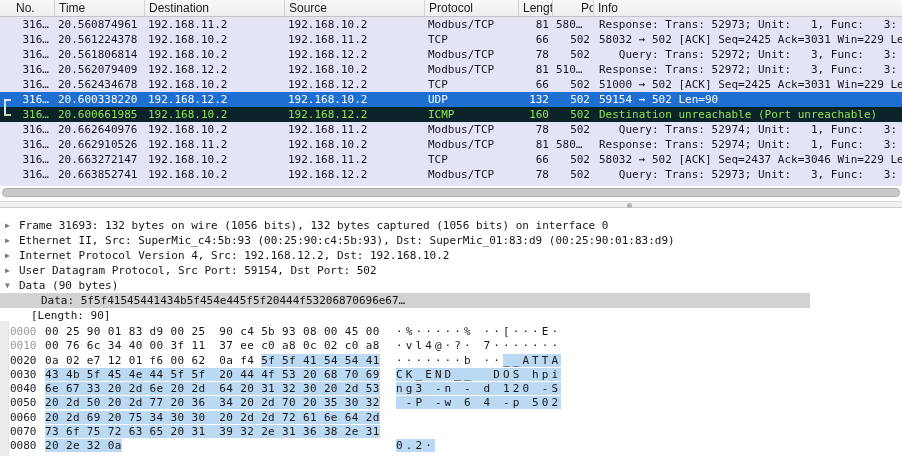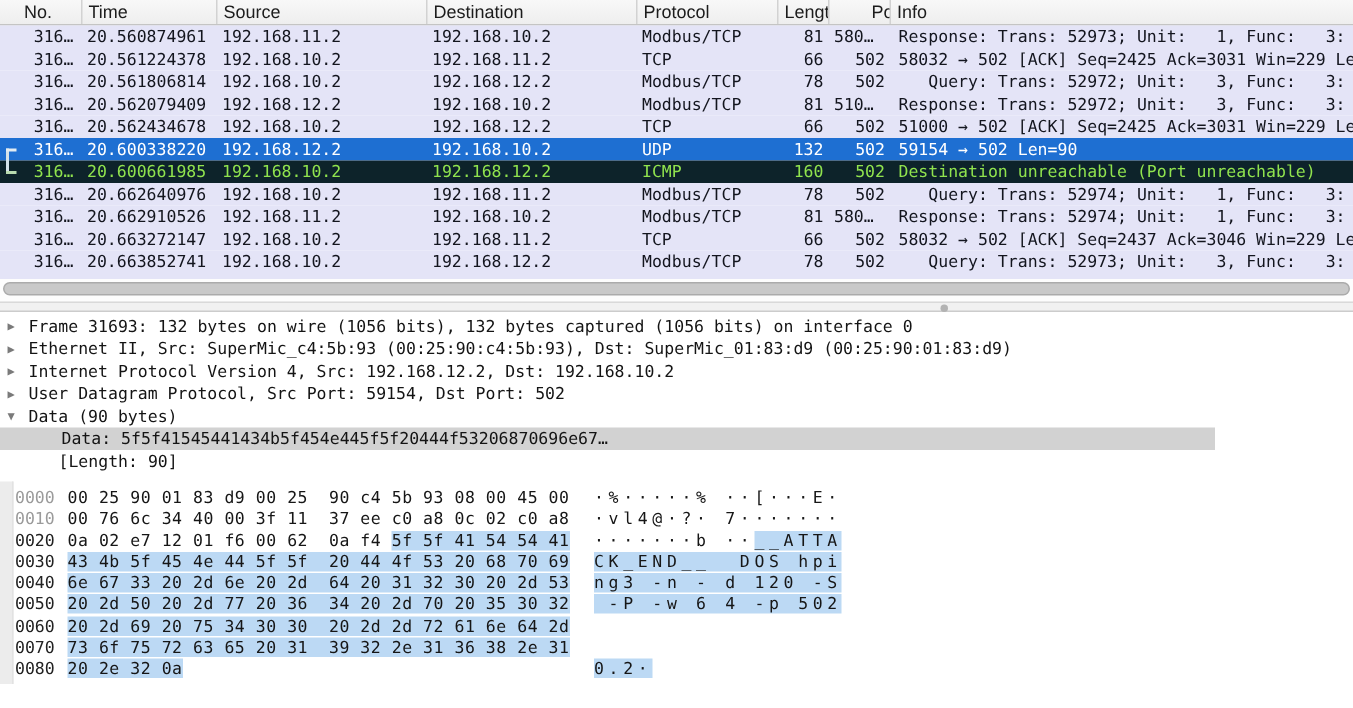--- a/index.html
+++ b/index.html
@@ -58,21 +58,21 @@
     background:#f1f1f1; border-top:1px solid #d9d9d9; border-bottom:1px solid #cccccc;
   }
   .splitter .dot {
     position:absolute; left:627px; top:1px; width:5px; height:5px;
     border-radius:50%; background:#b3b3b3;
   }
   #splitter-top    { top:201px; }
   #splitter-bottom { top:330px; }
 
   
-  .details { position:absolute; top:208px; left:0; width:810px; height:122px; background:#fff; padding-top:2px; box-sizing:border-box; }
+  .details { position:absolute; top:208px; left:0; width:810px; height:122px; background:#fff; padding-top:10px; box-sizing:border-box; }
   .drow { height:15px; line-height:15px; font-size:11px; color:#141414; white-space:pre; }
   .drow.sel { background:var(--details-selected-bg,#d2d2d2); }
   .dexp {
     display:inline-block; width:14px; margin-left:5px; text-align:left;
     font-size:8px; color:#7a7a7a; vertical-align:top;
   }
   .dtext { display:inline-block; vertical-align:top; }
 
   
   .hexpane { position:absolute; top:321px; left:0; width:902px; height:135px; background:#fff; }
@@ -86,22 +86,22 @@
   .hlseg { background:var(--hex-highlight-bg,#bcd9f4); }
 </style>
 </head>
 <body>
 
 <div class="app">
 
   <div class="pl-header" id="pl-header">
       <div class="hcell" style="width: 55px;">No.</div>
       <div class="hcell" style="width: 90px;">Time</div>
+      <div class="hcell" style="width: 140px;">Destination</div>
       <div class="hcell" style="width: 140px;">Source</div>
-      <div class="hcell" style="width: 140px;">Destination</div>
       <div class="hcell" style="width: 94px;">Protocol</div>
       <div class="hcell" style="width: 34px;">Length</div>
       <div class="hcell" style="width: 41px; padding-left: 28px;">Port</div>
       <div class="hcell" style="width: 308px;">Info</div>
     </div>
   <div class="pl-body" id="pl-body">
       <div class="prow r-default"><div class="pcell" style="width: 55px; text-align: right; padding-right: 6px;">316…</div><div class="pcell" style="width: 90px; text-align: left;">20.560874961</div><div class="pcell" style="width: 140px; text-align: left;">192.168.11.2</div><div class="pcell" style="width: 140px; text-align: left;">192.168.10.2</div><div class="pcell" style="width: 94px; text-align: left;">Modbus/TCP</div><div class="pcell" style="width: 34px; text-align: right; padding-right: 4px;">81</div><div class="pcell" style="width: 41px; text-align: left;">580…</div><div class="pcell" style="width: 308px; text-align: left; padding-left: 5px;">Response: Trans: 52973; Unit:   1, Func:   3:</div></div>
       <div class="prow r-default"><div class="pcell" style="width: 55px; text-align: right; padding-right: 6px;">316…</div><div class="pcell" style="width: 90px; text-align: left;">20.561224378</div><div class="pcell" style="width: 140px; text-align: left;">192.168.10.2</div><div class="pcell" style="width: 140px; text-align: left;">192.168.11.2</div><div class="pcell" style="width: 94px; text-align: left;">TCP</div><div class="pcell" style="width: 34px; text-align: right; padding-right: 4px;">66</div><div class="pcell" style="width: 41px; text-align: right; padding-right: 4px;">502</div><div class="pcell" style="width: 308px; text-align: left; padding-left: 5px;">58032 → 502 [ACK] Seq=2425 Ack=3031 Win=229 Le</div></div>
       <div class="prow r-default"><div class="pcell" style="width: 55px; text-align: right; padding-right: 6px;">316…</div><div class="pcell" style="width: 90px; text-align: left;">20.561806814</div><div class="pcell" style="width: 140px; text-align: left;">192.168.10.2</div><div class="pcell" style="width: 140px; text-align: left;">192.168.12.2</div><div class="pcell" style="width: 94px; text-align: left;">Modbus/TCP</div><div class="pcell" style="width: 34px; text-align: right; padding-right: 4px;">78</div><div class="pcell" style="width: 41px; text-align: right; padding-right: 4px;">502</div><div class="pcell" style="width: 308px; text-align: left; padding-left: 5px;">   Query: Trans: 52972; Unit:   3, Func:   3:</div></div>
       <div class="prow r-default"><div class="pcell" style="width: 55px; text-align: right; padding-right: 6px;">316…</div><div class="pcell" style="width: 90px; text-align: left;">20.562079409</div><div class="pcell" style="width: 140px; text-align: left;">192.168.12.2</div><div class="pcell" style="width: 140px; text-align: left;">192.168.10.2</div><div class="pcell" style="width: 94px; text-align: left;">Modbus/TCP</div><div class="pcell" style="width: 34px; text-align: right; padding-right: 4px;">81</div><div class="pcell" style="width: 41px; text-align: left;">510…</div><div class="pcell" style="width: 308px; text-align: left; padding-left: 5px;">Response: Trans: 52972; Unit:   3, Func:   3:</div></div>
@@ -129,21 +129,21 @@
     <span class="dot"></span>
   </div>
 
   <div class="details" id="details">
       <div class="drow"><span class="dexp">▶</span><span class="dtext">Frame 31693: 132 bytes on wire (1056 bits), 132 bytes captured (1056 bits) on interface 0</span></div>
       <div class="drow"><span class="dexp">▶</span><span class="dtext">Ethernet II, Src: SuperMic_c4:5b:93 (00:25:90:c4:5b:93), Dst: SuperMic_01:83:d9 (00:25:90:01:83:d9)</span></div>
       <div class="drow"><span class="dexp">▶</span><span class="dtext">Internet Protocol Version 4, Src: 192.168.12.2, Dst: 192.168.10.2</span></div>
       <div class="drow"><span class="dexp">▶</span><span class="dtext">User Datagram Protocol, Src Port: 59154, Dst Port: 502</span></div>
       <div class="drow"><span class="dexp">▼</span><span class="dtext">Data (90 bytes)</span></div>
       <div class="drow sel"><span class="dexp"></span><span class="dtext" style="margin-left: 22px;">Data: 5f5f41545441434b5f454e445f5f20444f53206870696e67…</span></div>
-      <div class="drow"><span class="dexp"></span><span class="dtext" style="margin-left: 20px;">[Length: 90]</span></div>
+      <div class="drow"><span class="dexp"></span><span class="dtext" style="margin-left: 12px;">[Length: 90]</span></div>
     </div>
 
   <div class="splitter" id="splitter-bottom">
     <span class="dot"></span>
   </div>
 
   <div class="hexpane">
     <div class="hex-gutter"></div>
     <div class="hx-rows" id="hx-rows">
         <div class="hx-row"><span class="hx-off">0000</span><span class="hx-bytes"><span>00 25 90 01 83 d9 00 25  90 c4 5b 93 08 00 45 00</span></span><span class="hx-ascii"><span>·%·····% ··[···E·</span></span></div>

